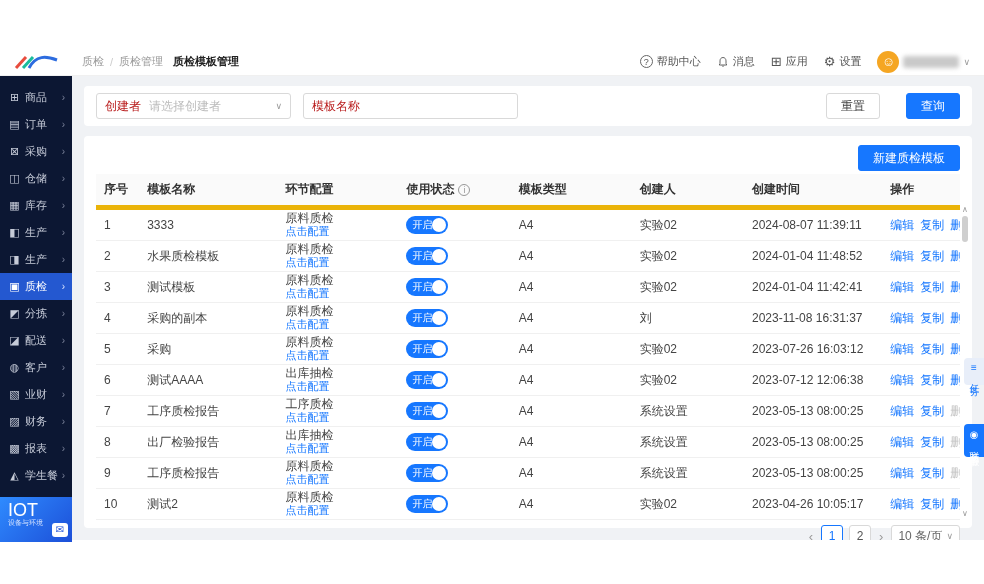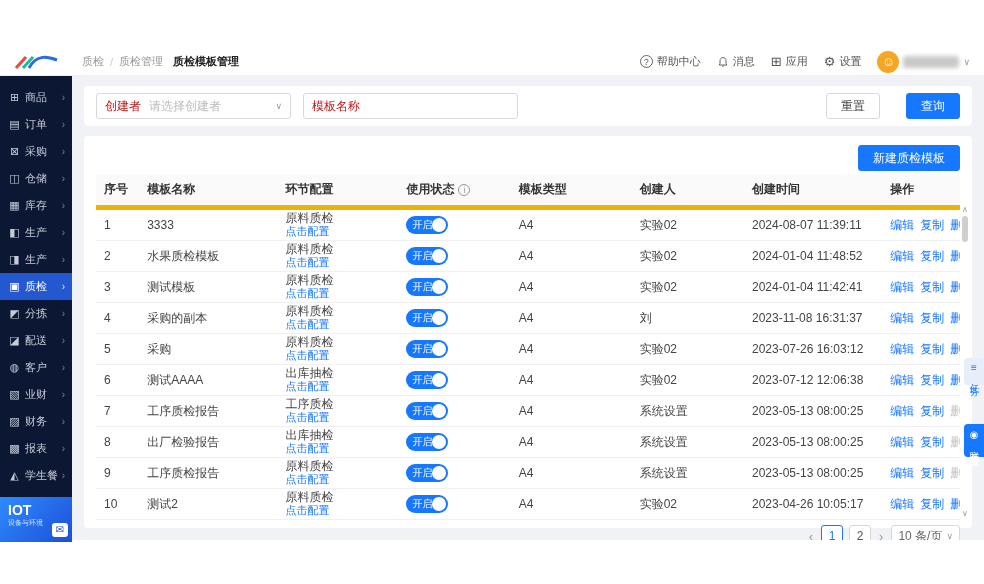--- a/index.html
+++ b/index.html
@@ -29,21 +29,21 @@
   .sidebar{ position:absolute; left:0; top:76px; width:72px; height:421px; background:#0c1733; padding-top:8px;}
   .side-item{ height:27px; display:flex; align-items:center; padding:0 7px; color:#c6cbd8;
     font-size:11px; cursor:pointer; }
   .side-item.active{ background:#2458d0; color:#fff; }
   .side-icon{ width:15px; font-size:11px; margin-right:3px; text-align:center;}
   .side-label{ flex:1; white-space:nowrap; overflow:hidden;}
   .side-chevron{ font-size:10px; color:#7a8199;}
   .side-item.active .side-chevron{ color:#dbe4ff;}
   .iot-block{ position:absolute; left:0; top:497px; width:72px; height:45px;
     background:linear-gradient(135deg,#2f8bff,#1c4fd8); padding:5px 8px; }
-  .iot-title{ color:#fff; font-weight:bold; font-size:14px; line-height:16px;}
+  .iot-title{ color:#fff; font-weight:normal; font-size:18px; line-height:16px;}
   .iot-sub{ color:#d7e4ff; font-size:7px; transform-origin:left; }
   .iot-badge{ position:absolute; right:4px; bottom:5px; width:16px; height:14px; background:#fff;
     border-radius:3px; color:#1c4fd8; font-size:10px; line-height:14px; text-align:center;}
   
   .content{ position:absolute; left:72px; top:76px; width:912px; height:464px; background:#f0f2f5; overflow:hidden;}
   .filter-card{ margin:10px 12px 0; height:40px; background:#fff; border-radius:4px;
     display:flex; align-items:center; padding:0 12px;}
   .field{ display:flex; align-items:center; border:1px solid #d9d9d9; border-radius:3px; height:26px;
     padding:0 8px; font-size:12px; background:#fff; margin-right:12px; cursor:text;}
   .field.select{ width:195px; cursor:pointer;}

